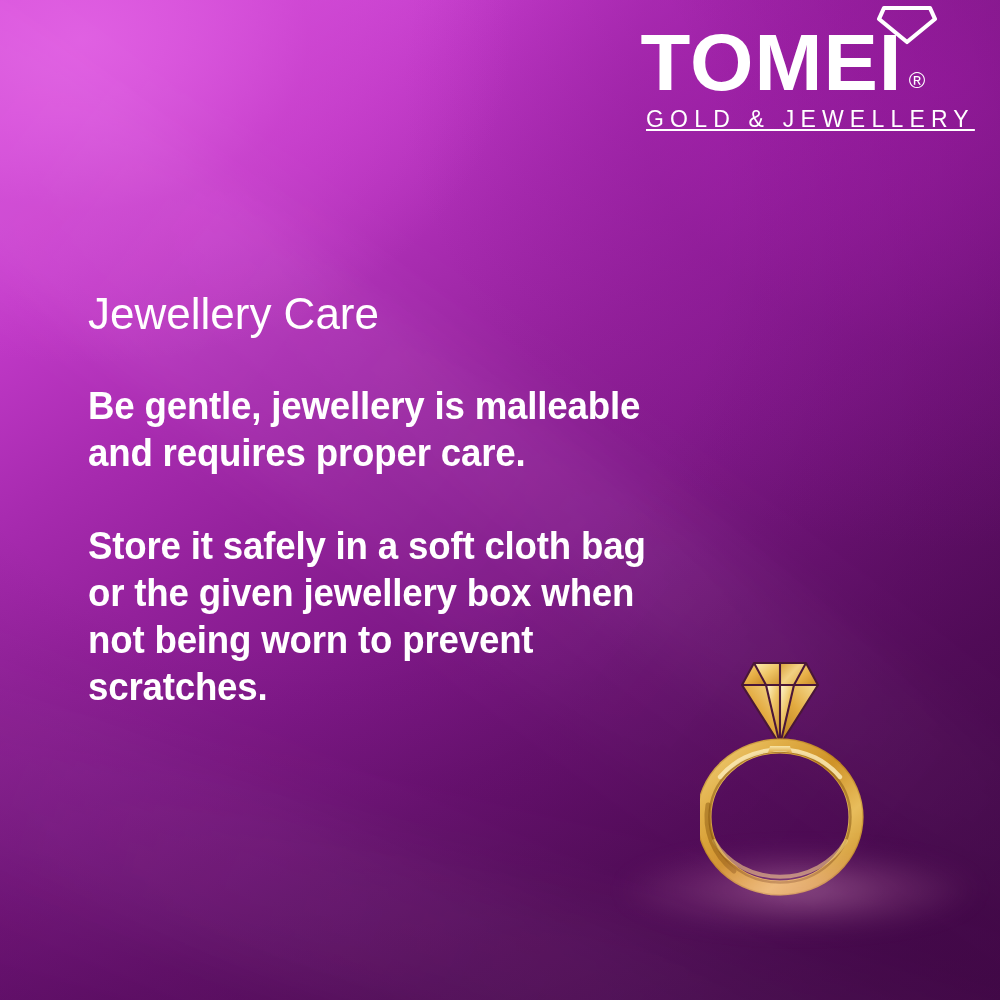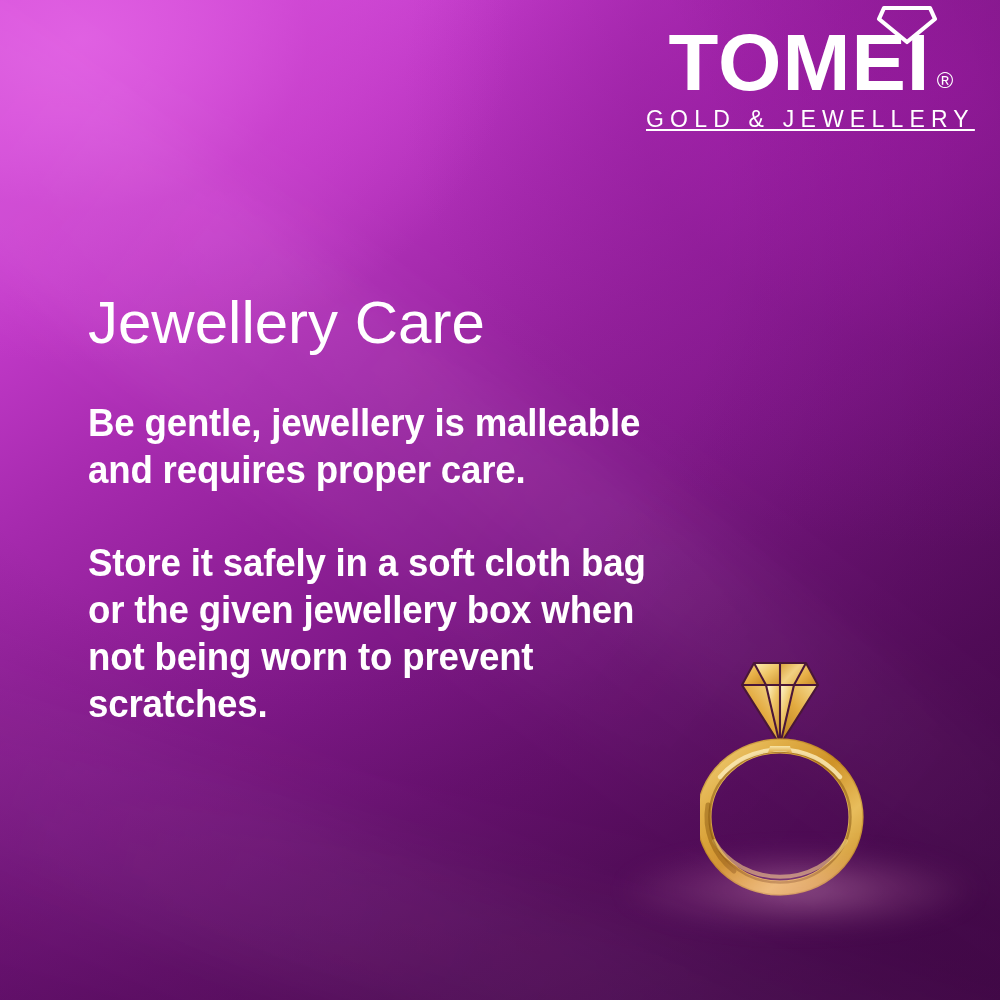--- a/index.html
+++ b/index.html
@@ -78,21 +78,21 @@
     top: 14px;
     width: 330px;
     text-align: right;
     color: #ffffff;
   }
   .logo-top {
     position: relative;
     height: 86px;
     display: flex;
     align-items: flex-end;
-    justify-content: center;
+    justify-content: flex-start;
   }
   .wordmark {
     font-family: "Liberation Sans", sans-serif;
     font-weight: 700;
     font-size: 80px;
     letter-spacing: 1px;
     line-height: 0.92;
     color: #fff;
     transform: scaleX(1.02);
     transform-origin: right bottom;
@@ -131,21 +131,21 @@
   .copy {
     position: absolute;
     left: 88px;
     top: 291px;
     width: 600px;
     color: #ffffff;
   }
   .heading {
     font-family: "Liberation Sans", sans-serif;
     font-weight: 400;
-    font-size: 60px;
+    font-size: 44px;
     line-height: 1.05;
     letter-spacing: 0px;
     margin: 0 0 46px 0;
     color: #fff;
   }
   .para {
     font-family: "Liberation Sans", sans-serif;
     font-weight: 700;
     font-size: 38px;
     line-height: 47px;

